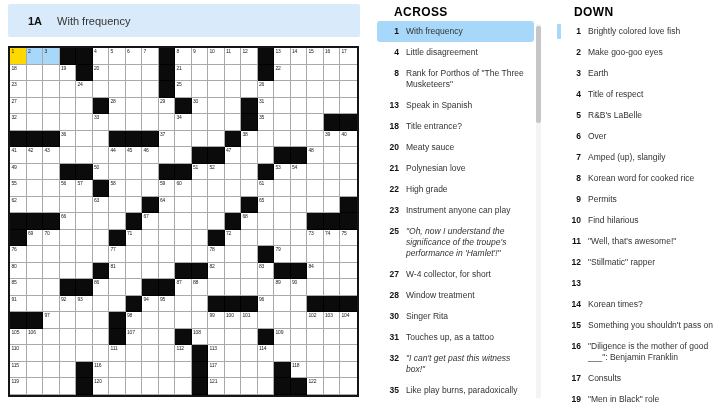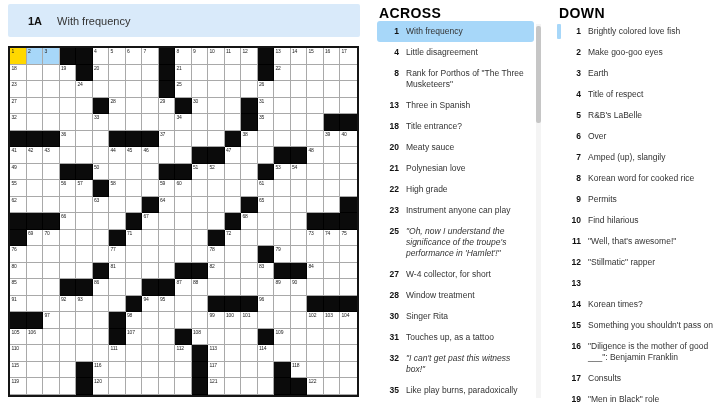--- a/index.html
+++ b/index.html
@@ -31,22 +31,22 @@
   .cell.black{background:var(--black-cell);border-color:#000;}
   .cell.hl{background:var(--accent-blue);}
   .cell.sel{background:var(--sel-yellow);}
   .cellnum{position:absolute;top:1px;left:1.5px;font-size:5px;line-height:5px;
     color:#1c1c1c;letter-spacing:-0.2px;}
 
   
   .clue-col{position:absolute;top:3px;}
   .clue-col.across{left:377px;width:157px;}
   .clue-col.down{left:557px;width:161px;}
-  .list-header{font-size:14px;font-weight:bold;color:#000;letter-spacing:0.4px;
-    margin:2px 0 2px 2px;height:14px;}
+  .list-header{font-size:12px;font-weight:bold;color:#000;letter-spacing:0.4px;
+    margin:2px 0 2px 17px;height:14px;}
   .clue{display:flex;padding:5px 4px 5px 0;border-radius:3px;position:relative;}
   .clue .cnum{flex:0 0 22px;text-align:right;font-weight:bold;font-size:8.5px;
     line-height:11px;color:var(--text-dark);}
   .clue .ctext{flex:1;margin-left:7px;font-size:8.5px;line-height:11px;color:var(--text-clue);}
   .clue.selected{background:var(--accent-blue);}
   .clue.italic .ctext{font-style:italic;}
   .crossref-marker{position:absolute;left:0;top:3px;bottom:3px;width:4px;
     background:var(--accent-blue);border-radius:1px;}
   .clue-col.down .clue{padding-left:6px;}
   .clue-col.down .clue .cnum{flex:0 0 18px;}
@@ -766,21 +766,21 @@
         <div class="clue">
           <span class="cnum">4</span>
           <span class="ctext">Little disagreement</span>
         </div>
         <div class="clue">
           <span class="cnum">8</span>
           <span class="ctext">Rank for Porthos of "The Three Musketeers"</span>
         </div>
         <div class="clue">
           <span class="cnum">13</span>
-          <span class="ctext">Three in Spanish</span>
+          <span class="ctext">Speak in Spanish</span>
         </div>
         <div class="clue">
           <span class="cnum">18</span>
           <span class="ctext">Title entrance?</span>
         </div>
         <div class="clue">
           <span class="cnum">20</span>
           <span class="ctext">Meaty sauce</span>
         </div>
         <div class="clue">

